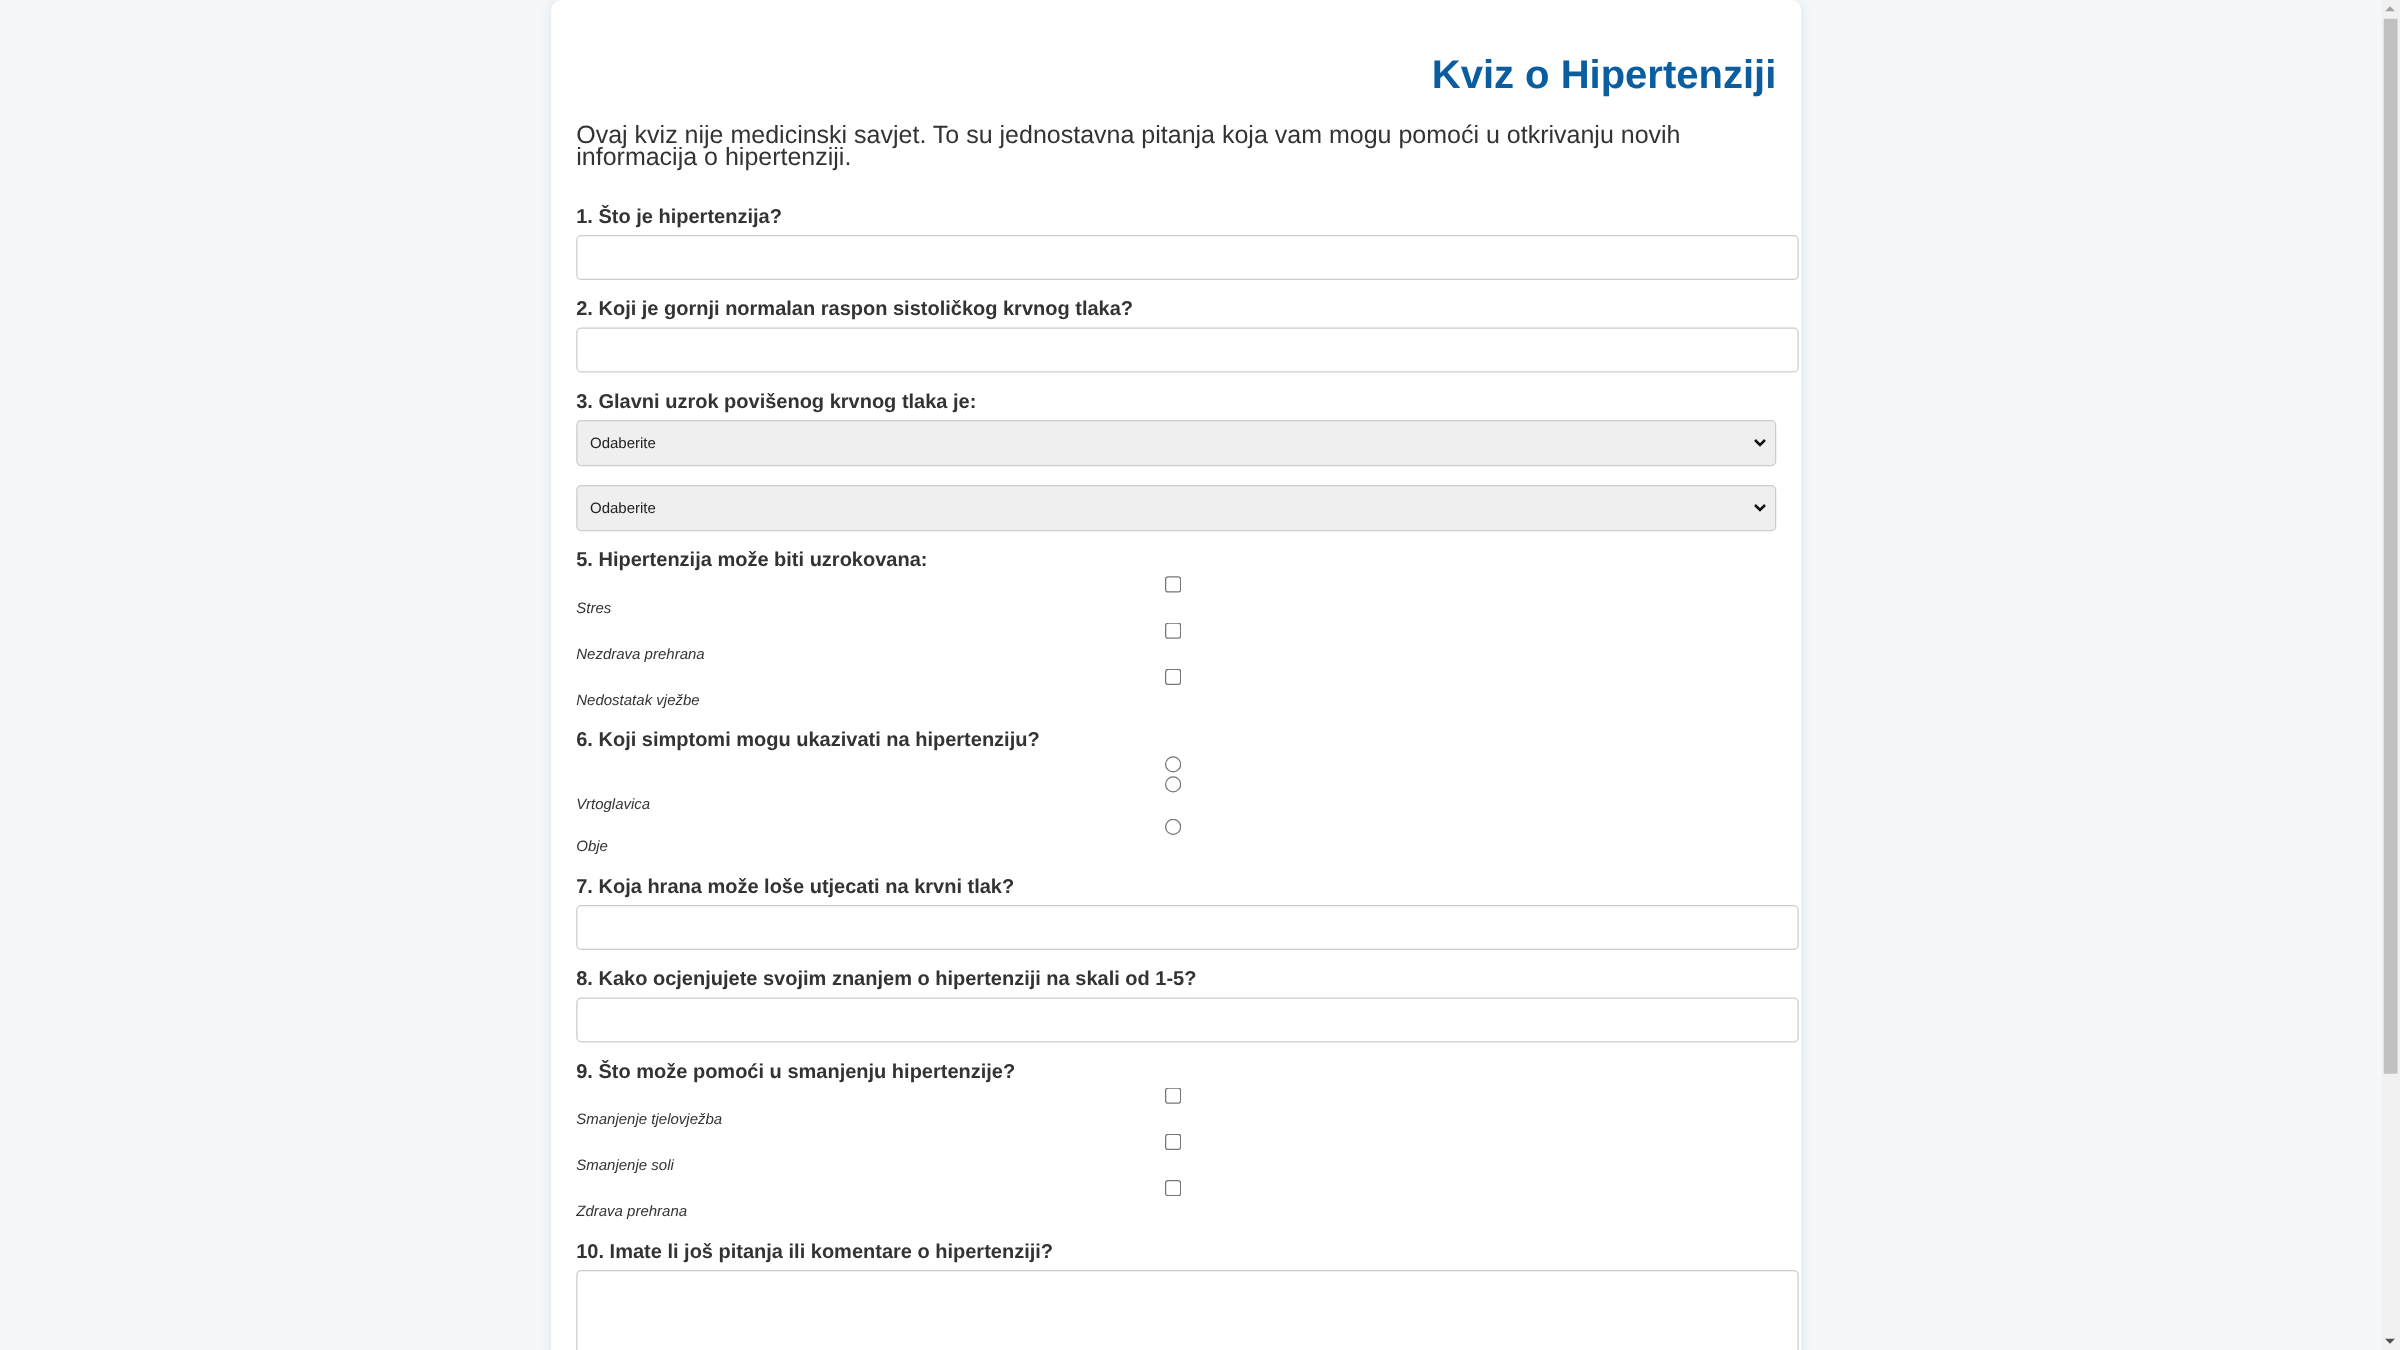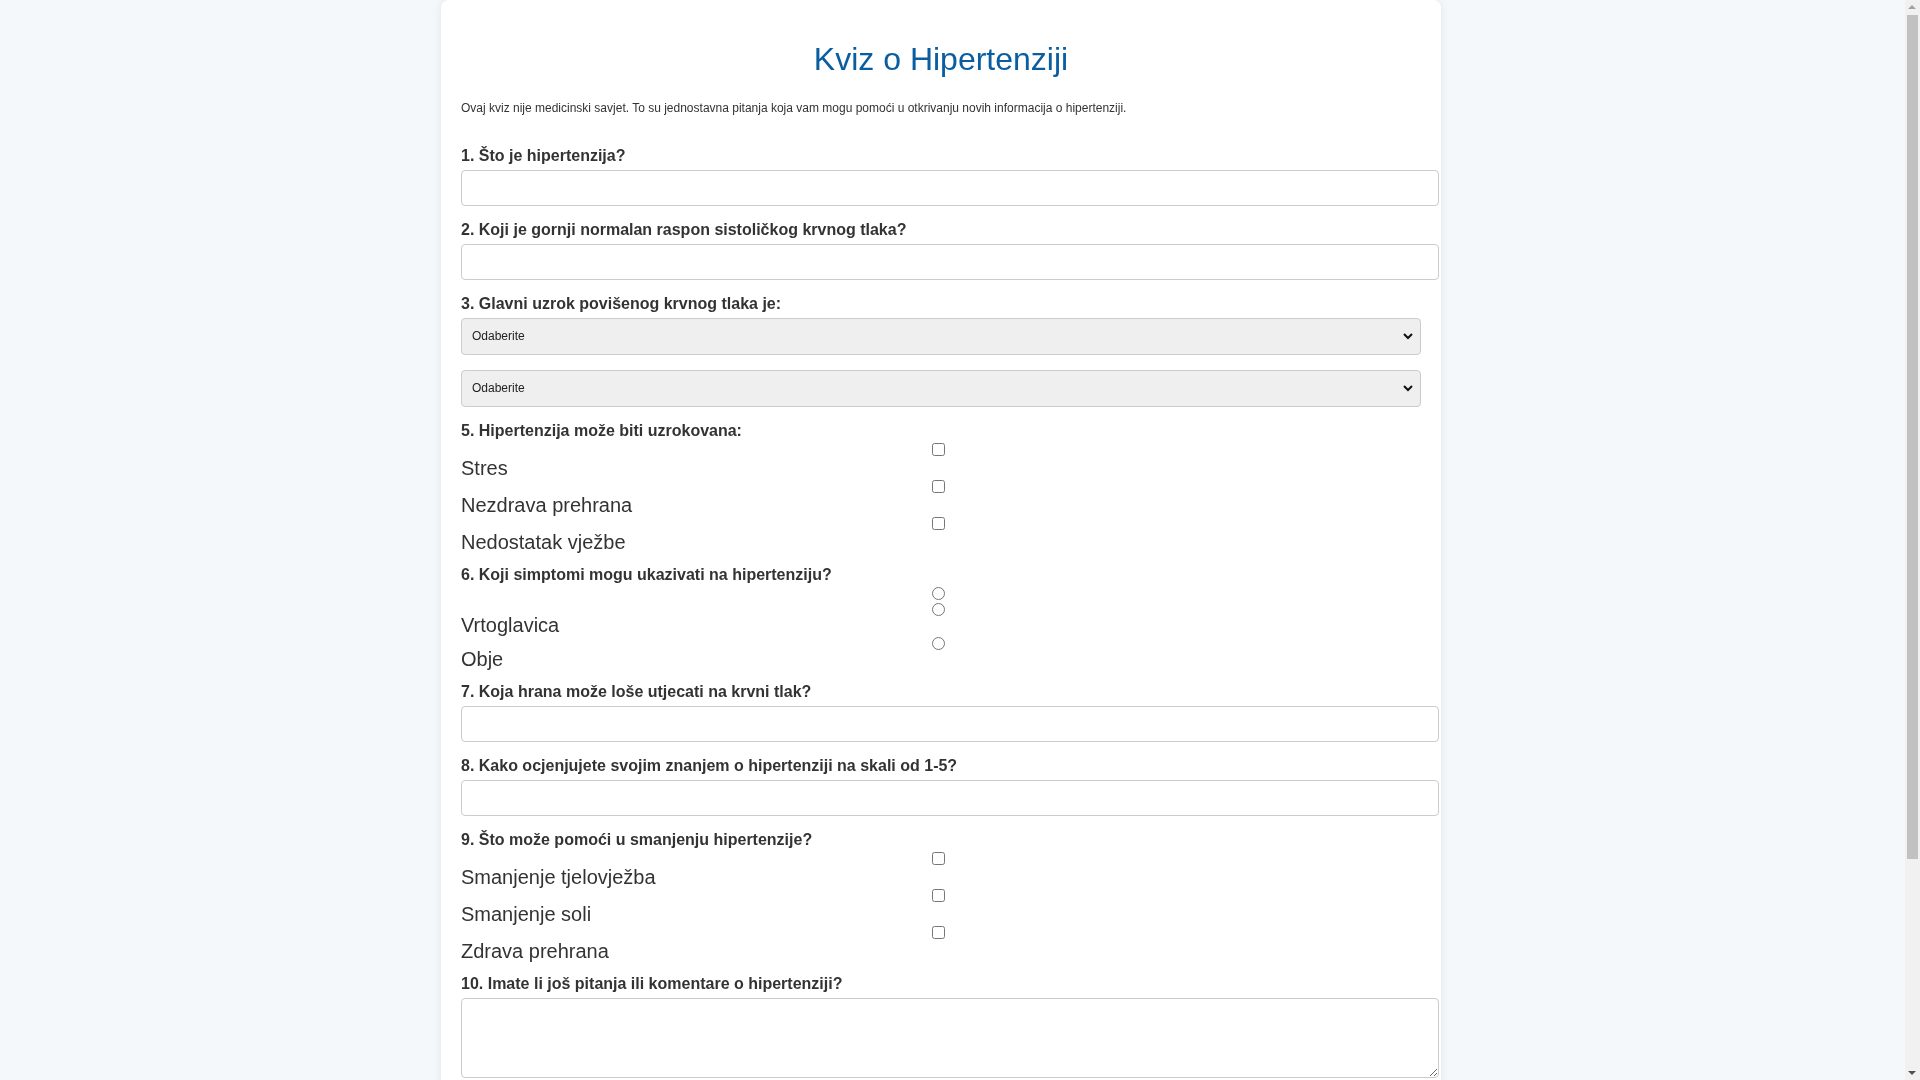--- a/index.html
+++ b/index.html
@@ -26,27 +26,27 @@
     padding: 20px;
     background: #ffffff;
     border-radius: 8px;
     box-shadow: 0 0 10px rgba(0,0,0,0.08);
     min-height: 1100px;
   }
   h1 {
     margin: 21px 0 21px 0;
     font-size: 32px;
     line-height: 37px;
-    font-weight: normal;
-    text-align: center;
+    font-weight: bold;
+    text-align: right;
     color: #0a5ea0;
   }
   .intro {
     margin: 0 0 30px 0;
-    font-size: 12px;
+    font-size: 20px;
     line-height: 18px;
   }
   .question {
     margin: 0 0 15px 0;
   }
   .q-label {
     display: block;
     font-size: 16px;
     line-height: 18px;
     font-weight: bold;
@@ -103,23 +103,24 @@
   }
   .rb {
     display: block;
     width: 13px;
     height: 13px;
     margin: 3px 0 0 471px;
     padding: 0;
   }
   .opt-label {
     display: block;
-    font-size: 20px;
+    font-size: 12px;
     line-height: 18px;
     color: #333333;
+    font-style: italic;
   }
   .textarea {
     display: block;
     box-sizing: border-box;
     width: 978px;
     height: 80px;
     padding: 8px;
     border: 1px solid #cccccc;
     border-radius: 4px;
     background: #ffffff;

